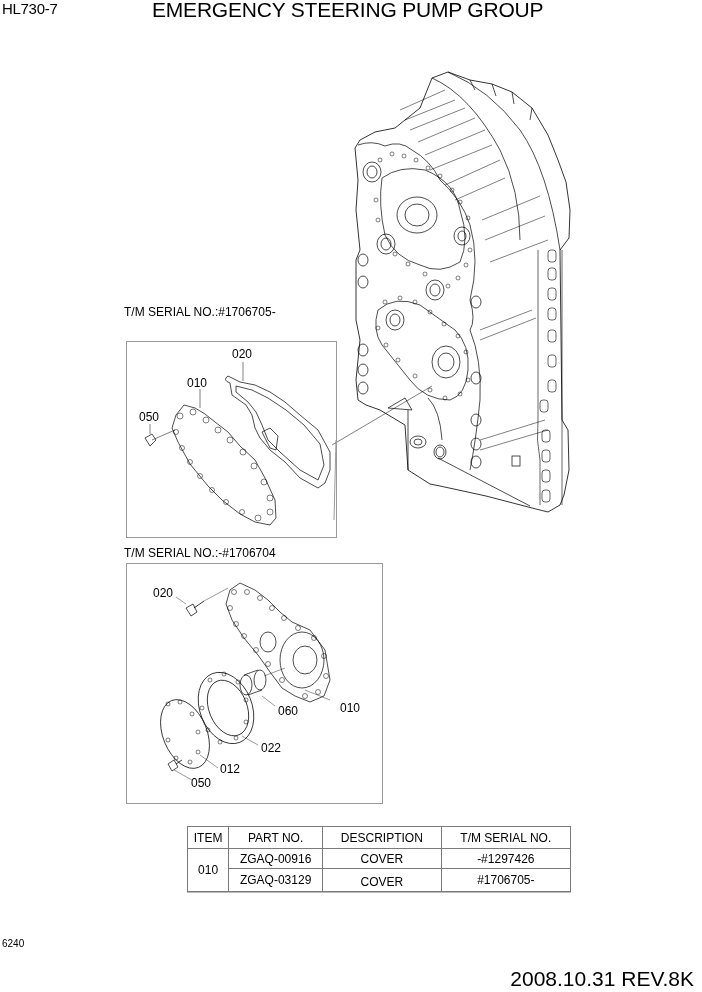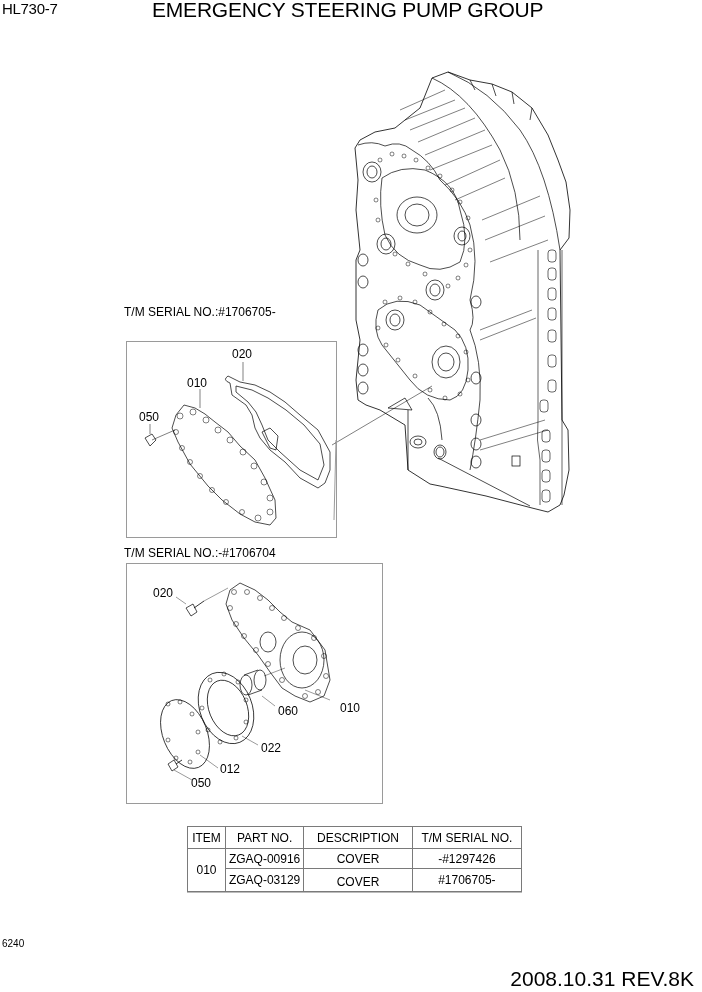--- a/index.html
+++ b/index.html
@@ -7,21 +7,21 @@
          font-family:"Liberation Sans", sans-serif; color:#000; }
   .abs { position:absolute; white-space:nowrap;text-align:center; }
   .model { left:2px; top:0px; font-size:15px; letter-spacing:-0.3px; }
   .title { left:152px; top:-2px; font-size:21px; letter-spacing:-0.2px; }
   .pageno { left:2px; top:938px; font-size:10px; }
   .rev { right:8px; top:967px; font-size:21px; }
   .serial-label { font-size:12px; }
   .box { position:absolute; border:1px solid #9a9a9a; box-sizing:border-box; }
   .callout { position:absolute; font-size:12px; }
   svg.art { position:absolute; left:0; top:0; }
-  table.parts { position:absolute; left:187px; top:826px; width:335px;
+  table.parts { position:absolute; left:187px; top:826px; width:384px;
                 border-collapse:collapse; font-size:12px; }
   table.parts th, table.parts td { border:1px solid #7a7a7a; text-align:center;
                 font-weight:normal; padding:0; }
   table.parts th { height:21px; }
   table.parts td { height:19px; }
   table.parts { box-shadow: 0 1px 0 #bbb; }
 </style>
 </head>
 <body>
 

